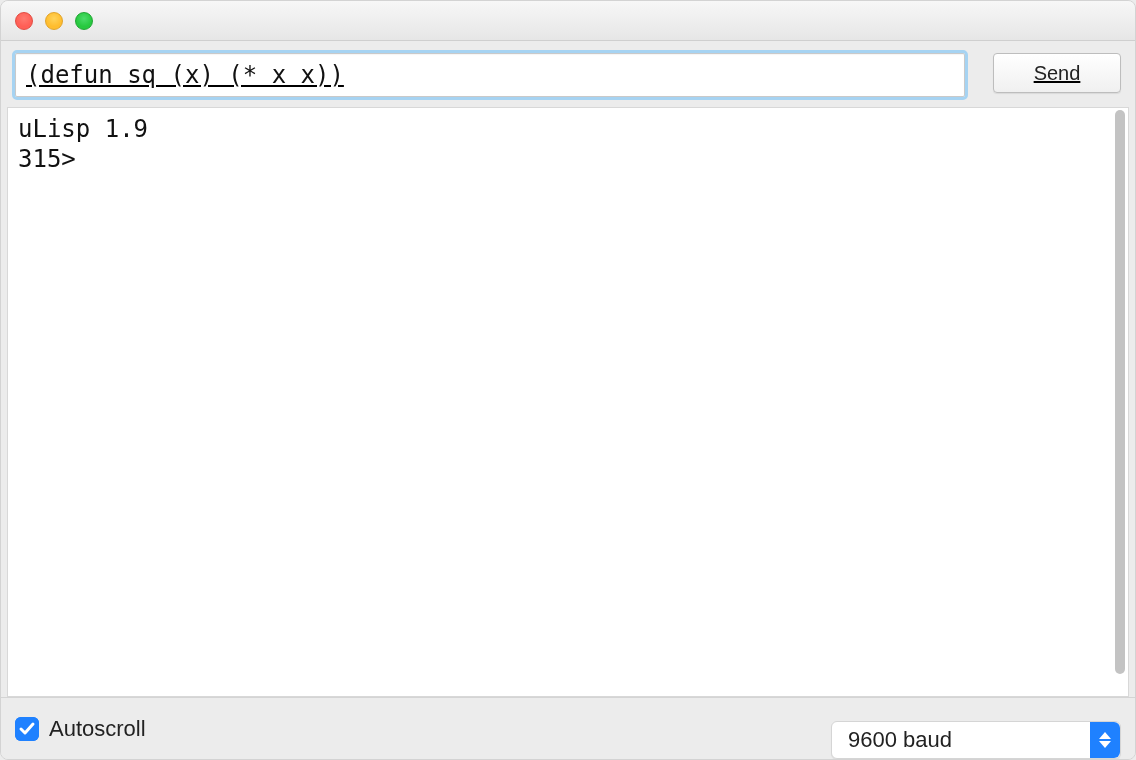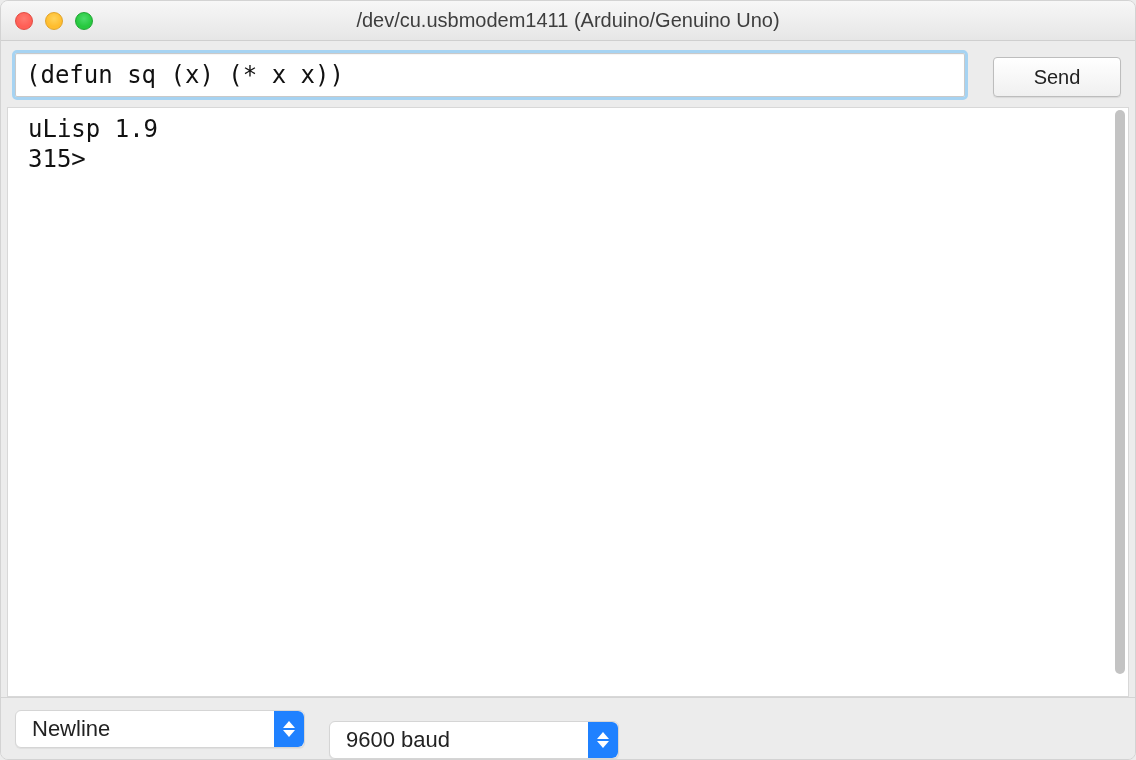--- a/index.html
+++ b/index.html
@@ -43,24 +43,25 @@
     width: 100%;
     text-align: center;
     font-size: 20px;
     color: #3e3e3e;
     font-weight: 400;
   }
 
   
   .input-row {
     display: flex;
-    align-items: flex-end;
+    align-items: flex-start;
     gap: 28px;
     padding: 12px 14px 10px 14px;
     background: #ececec;
+    text-decoration: underline;
   }
   .cmd-input {
     flex: 1;
     height: 44px;
     font-size: 24px;
     font-family: ui-monospace, Menlo, Consolas, monospace;
     padding: 4px 10px;
     border: 1px solid #c9c9c9;
     border-radius: 2px;
     background: #fff;
@@ -87,21 +88,21 @@
     flex: 1;
     margin: 0 6px 0 6px;
     display: flex;
     background: #ffffff;
     border: 1px solid #d8d8d8;
     border-left: 1px solid #d8d8d8;
     position: relative;
   }
   .output {
     flex: 1;
-    padding: 6px 10px 6px 20px;
+    padding: 6px 10px 6px 10px;
     font-family: ui-monospace, Menlo, Consolas, monospace;
     font-size: 24px;
     line-height: 1.25;
     white-space: pre;
     color: #111;
   }
   .scrollbar {
     width: 16px;
     background: transparent;
     position: relative;
@@ -180,46 +181,45 @@
 </style>
 </head>
 <body>
 
 <div class="titlebar">
   <div class="traffic">
     <div class="dot red"></div>
     <div class="dot yellow"></div>
     <div class="dot green"></div>
   </div>
-  <div class="title">/dev/cu.usbmodem1411 (Arduino/Genuino Uno)</div>
 </div>
 
 <div class="input-row">
   <input class="cmd-input" type="text" spellcheck="false" value="(defun sq (x) (* x x))" style="">
   <button class="send-btn">Send</button>
 </div>
 
 <div class="output-wrap">
   <div class="output">uLisp 1.9
 315&gt; </div>
   <div class="scrollbar">
     <div class="scroll-thumb"></div>
   </div>
 </div>
 
 <div class="bottombar">
-
-  <div class="select line-ending">
-    <span>Newline</span>
-    <span class="spacer"></span>
-    <div class="stepper">
-      <div class="arrow up"></div>
-      <div class="arrow down"></div>
+  <div class="left-group">
+    <div class="checkbox">
+      <svg width="18" height="18" viewBox="0 0 18 18">
+        <path d="M3 9 L7 13 L15 4" stroke="#fff" stroke-width="3" fill="none" stroke-linecap="round" stroke-linejoin="round"></path>
+      </svg>
     </div>
-  </div>
+    <span class="check-label">Autoscroll</span>
+  </div>
+
 
   <div class="select baud">
     <span>9600 baud</span>
     <span class="spacer"></span>
     <div class="stepper">
       <div class="arrow up"></div>
       <div class="arrow down"></div>
     </div>
   </div>
 </div>

